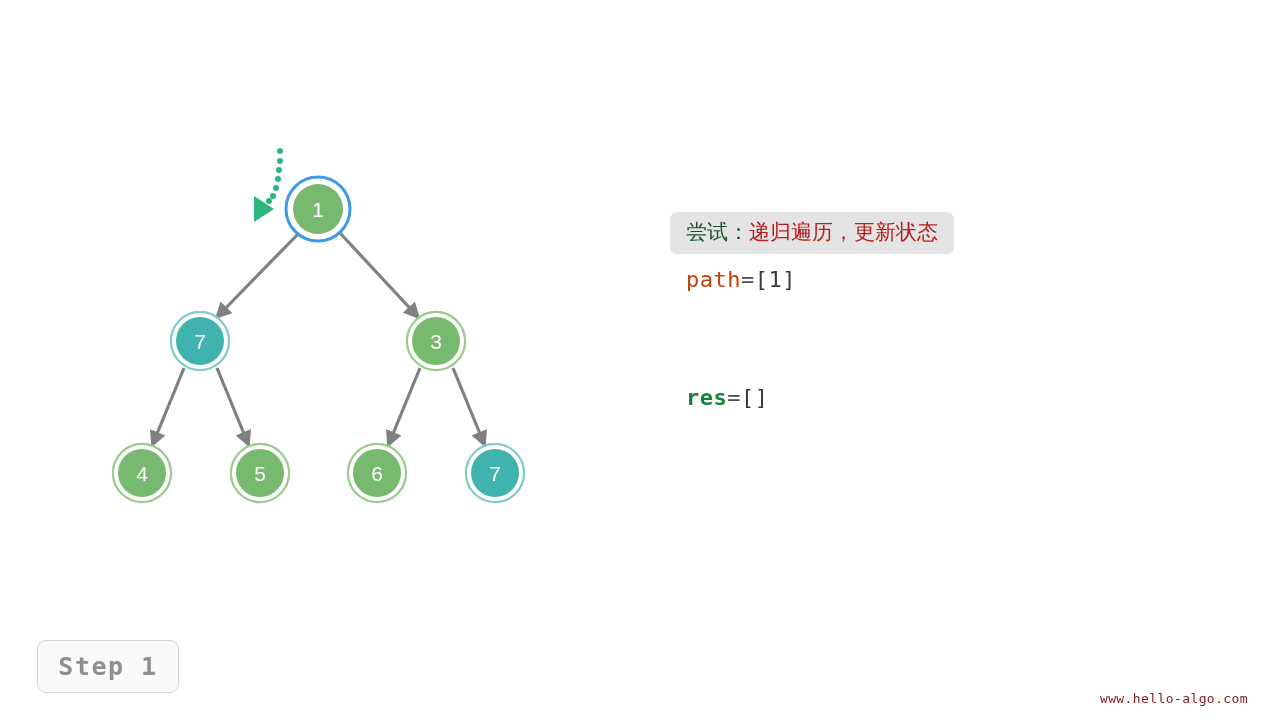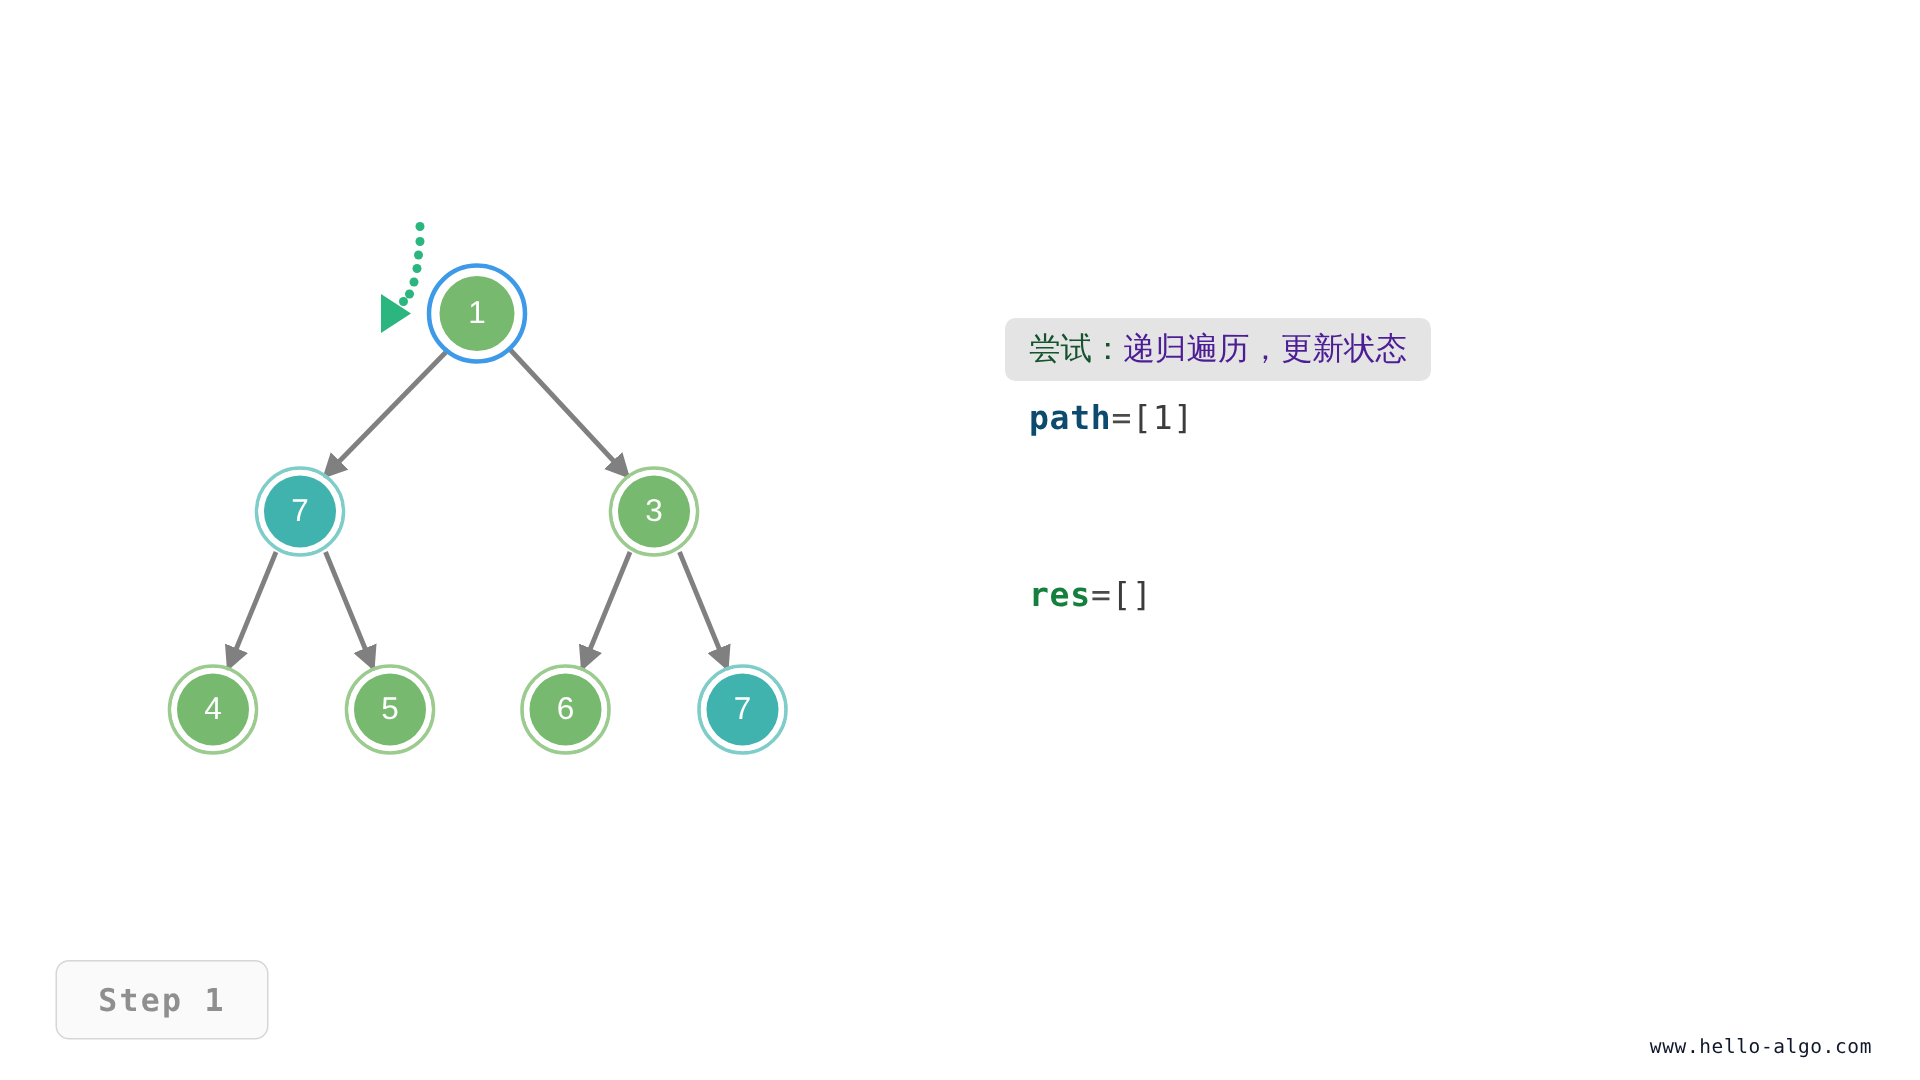--- a/index.html
+++ b/index.html
@@ -43,72 +43,72 @@
     font-family: "DejaVu Sans", "Liberation Sans", sans-serif;
     font-size: 21px;
     color: #333333;
   }
   .line.cjk .lbl {
     font-weight: normal;
     color: #14532d;
   }
   .line.cjk .val {
     font-weight: normal;
-    color: #4c1d95;
+    color: #b91c1c;
   }
   .hl-wrap {
     display: inline-block;
     background: #e4e4e4;
     border-radius: 7px;
     padding: 10px 16px 11px 16px;
     margin-left: -16px;
     line-height: 1;
   }
   .line.code {
     font-family: "DejaVu Sans Mono", "Liberation Mono", monospace;
     font-size: 22px;
     font-weight: bold;
     color: #3c3c3c;
     letter-spacing: 0.5px;
   }
-  .var-path { color: #0c4a6e; font-weight: bold; }
+  .var-path { color: #c2410c; font-weight: normal; }
   .var-res  { color: #15803d; font-weight: bold; }
   .eq       { color: #4a4a4a; font-weight: normal; }
   .brackets { color: #3c3c3c; font-weight: normal; }
   .spacer   { height: 72px; }
 
   
   #step-badge {
     position: absolute;
     left: 37px;
     top: 640px;
     width: 142px;
     height: 53px;
     box-sizing: border-box;
     border: 1px solid #d6d6d6;
     border-radius: 9px;
     background: #fafafa;
     display: flex;
     align-items: center;
     justify-content: center;
     font-family: "DejaVu Sans Mono", "Liberation Mono", monospace;
-    font-size: 21px;
+    font-size: 25px;
     font-weight: bold;
     color: #8f8f8f;
     letter-spacing: 1.5px;
   }
 
   
   #watermark {
     position: absolute;
     right: 32px;
     bottom: 14px;
     font-family: "DejaVu Sans Mono", "Liberation Mono", monospace;
     font-size: 13px;
-    color: #0f172a;
+    color: #7f1d1d;
     letter-spacing: 0.4px;
   }
 </style>
 </head>
 <body>
 
 <svg id="tree-canvas" viewBox="0 0 640 720">
   <defs>
     <marker id="arrowhead" viewBox="0 0 10 10" refX="9" refY="5" markerWidth="5.2" markerHeight="5.2" orient="auto-start-reverse">
       <path d="M 0 0 L 10 5 L 0 10 z" fill="#808080"></path>

